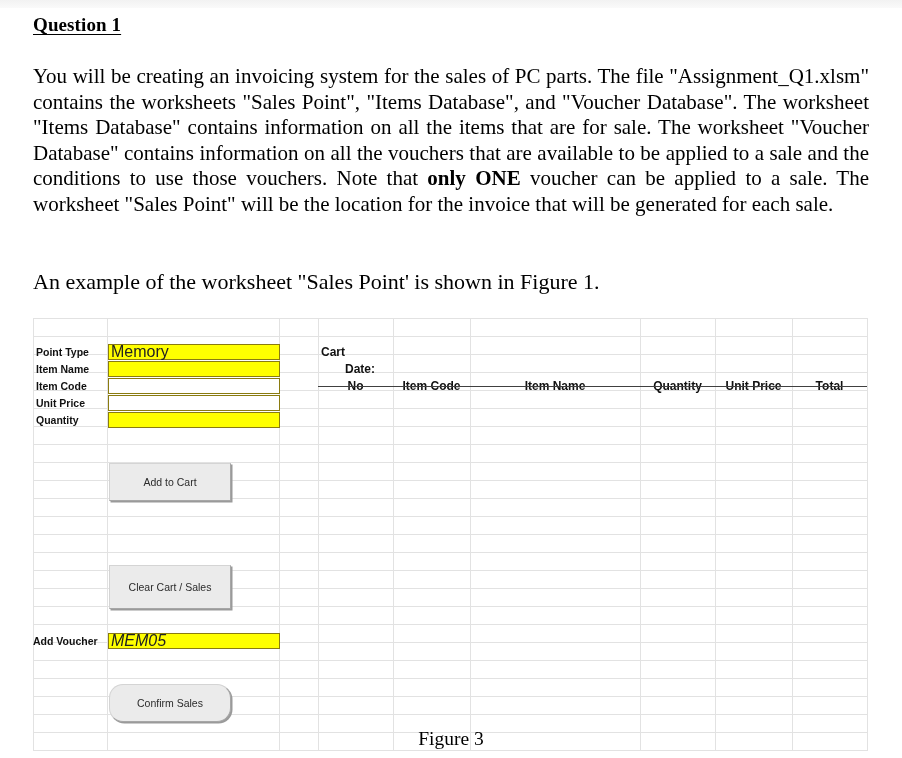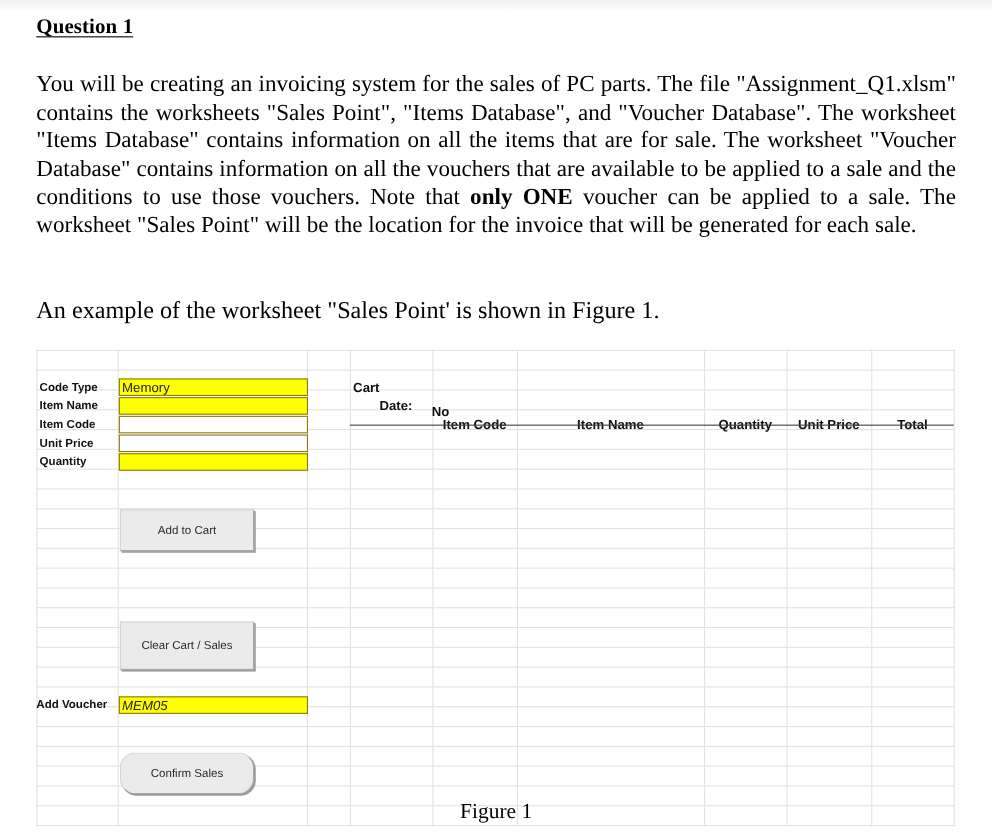--- a/index.html
+++ b/index.html
@@ -107,21 +107,21 @@
     white-space: nowrap;
   }
 
   .field {
     position: absolute;
     height: 16px;
     box-sizing: border-box;
     border: 1px solid #8a7b10;
     background: #ffffff;
     font-family: "Liberation Sans", "DejaVu Sans", sans-serif;
-    font-size: 12px;
+    font-size: 16px;
     color: #222222;
     line-height: 14px;
     padding-left: 2px;
     white-space: nowrap;
   }
   .field.yellow { background: #ffff00; }
 
   .xbtn {
     position: absolute;
     box-sizing: border-box;
@@ -463,21 +463,21 @@
             <td></td>
             <td></td>
             <td></td>
             <td></td>
           </tr>
         </tbody>
     </table>
 
     <div id="sheet-overlay">
 
-      <div class="lbl" style="left:3px;  top:26px;">Code Type</div>
+      <div class="lbl" style="left:3px;  top:26px;">Point Type</div>
       <div class="lbl" style="left:3px;  top:43px;">Item Name</div>
       <div class="lbl" style="left:3px;  top:60px;">Item Code</div>
       <div class="lbl" style="left:3px;  top:77px;">Unit Price</div>
       <div class="lbl" style="left:3px;  top:94px;">Quantity</div>
 
       <div class="field yellow" style="left:75px; top:26px; width:172px;">Memory</div>
       <div class="field yellow" style="left:75px; top:43px; width:172px;"></div>
       <div class="field" style="left:75px; top:60px; width:172px;"></div>
       <div class="field" style="left:75px; top:77px; width:172px;"></div>
       <div class="field yellow" style="left:75px; top:94px; width:172px;"></div>
@@ -487,27 +487,27 @@
 
       <div class="lbl" style="left:0px; top:315px;">Add Voucher</div>
       <div class="field yellow" style="left:75px; top:315px; width:172px;font-style:italic;">MEM05</div>
 
       <div class="xbtn" style="left:76px; top:366px; width:122px; height:38px;border-radius:14px;">Confirm Sales</div>
 
       <div class="cart-hdr left" style="left:288px; top:26px;">Cart</div>
       <div class="cart-hdr left" style="left:288px; top:43px;padding-left:24px;">Date:</div>
       <div class="cart-hdr left" style="left:325px; top:43px;"></div>
 
-      <div class="cart-hdr" style="left:285px; top:48px; width:75px;margin-left:45px;">No</div>
+      <div class="cart-hdr" style="left:285px; top:60px; width:75px;">No</div>
       <div class="cart-hdr" style="left:360px; top:60px; width:77px;">Item Code</div>
       <div class="cart-hdr" style="left:437px; top:60px; width:170px;">Item Name</div>
       <div class="cart-hdr" style="left:607px; top:60px; width:75px;">Quantity</div>
       <div class="cart-hdr" style="left:682px; top:60px; width:77px;">Unit Price</div>
       <div class="cart-hdr" style="left:759px; top:60px; width:75px;">Total</div>
 
       <div id="cart-hdr-rule"></div>
 
     </div>
   </div>
 
-  <div id="fig-cap">Figure 1</div>
+  <div id="fig-cap">Figure 3</div>
 
 </div>
 
 </body></html>

